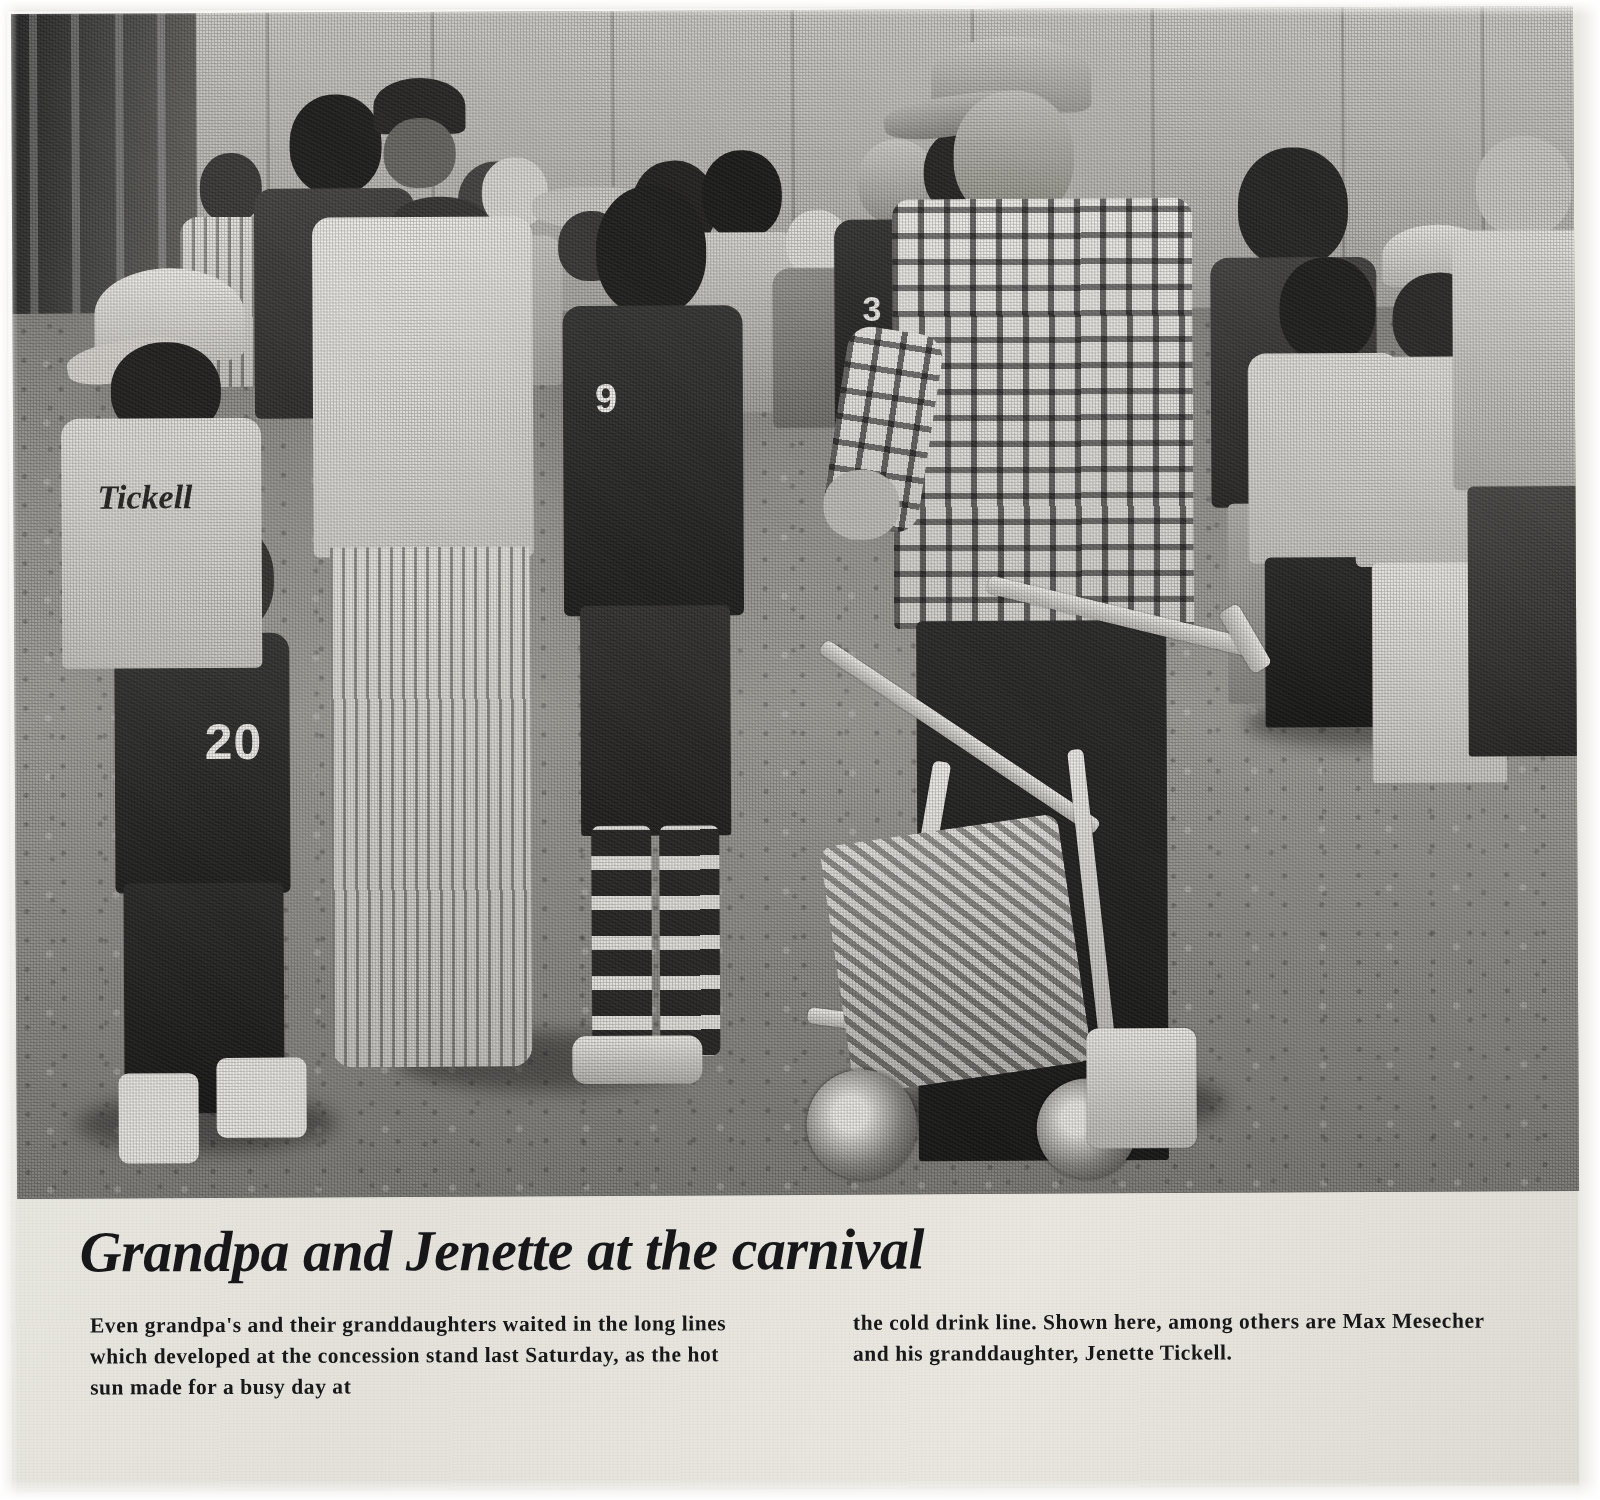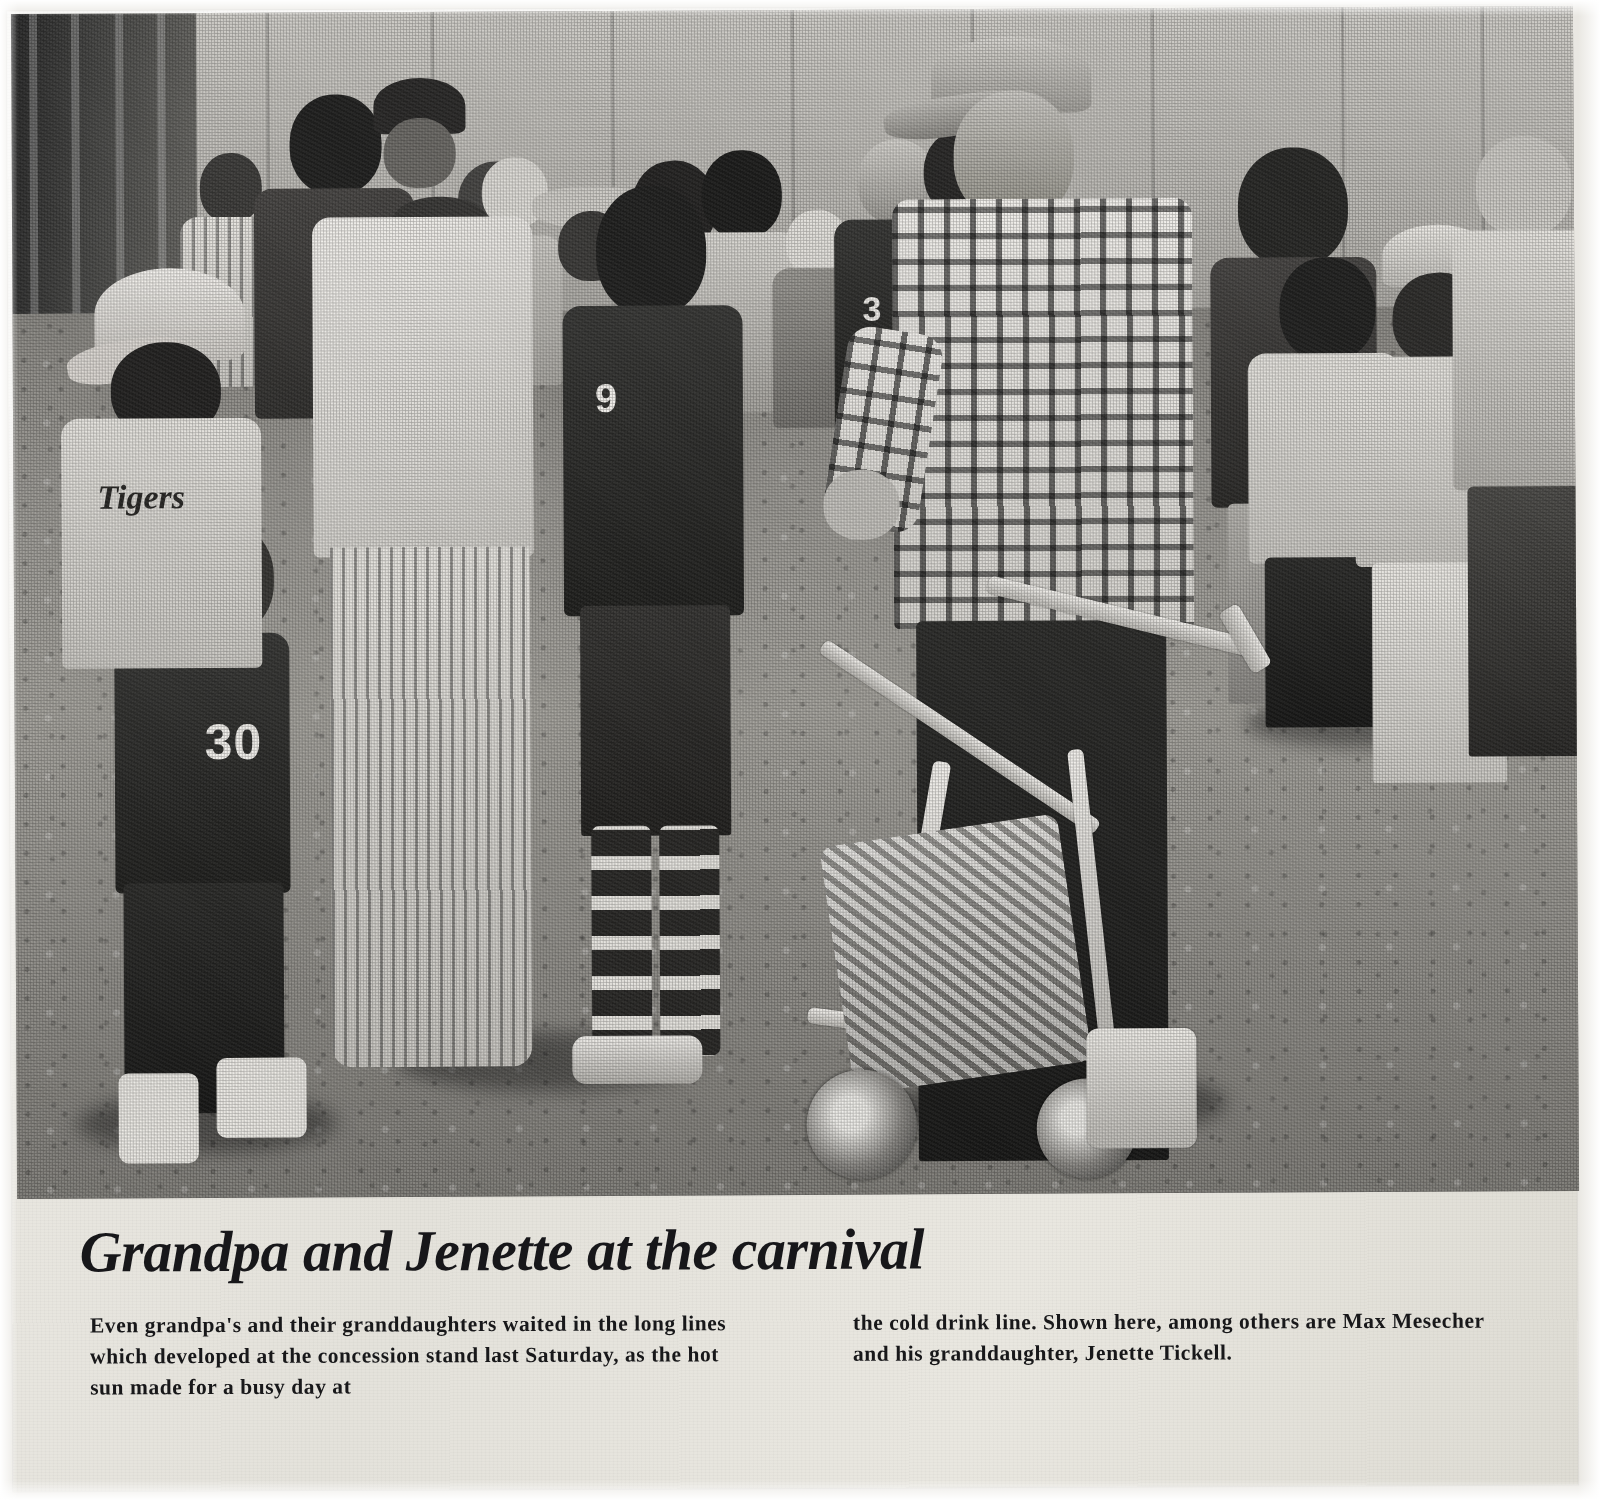--- a/index.html
+++ b/index.html
@@ -340,32 +340,32 @@
       <div class="legs" style="left:26px; top:420px; width:150px; height:230px; background:linear-gradient(180deg,#383735,#232220);"></div>
 
       <div style="position:absolute; left:36px; top:640px; width:60px; height:230px; background:repeating-linear-gradient(0deg,#2b2a28 0 26px,#e6e4df 26px 40px); border-radius:8px;"></div>
       <div style="position:absolute; left:104px; top:640px; width:60px; height:230px; background:repeating-linear-gradient(0deg,#2b2a28 0 26px,#e6e4df 26px 40px); border-radius:8px;"></div>
       <div style="position:absolute; left:16px; top:850px; width:130px; height:48px; background:linear-gradient(180deg,#f1efeb,#b3b1ac); border-radius:14px;"></div>
     </div>
 
     <div class="fig" style="left:90px; top:500px; width:200px; height:660px;">
       <div class="head" style="left:30px; top:0; width:140px; height:130px; background:#3a3936;"></div>
       <div class="torso jersey-dark" style="left:10px; top:120px; width:175px; height:260px;"></div>
-      <div class="num" style="left:100px; top:200px; font-size:50px;">30</div>
+      <div class="num" style="left:100px; top:200px; font-size:50px;">20</div>
       <div class="legs pants-dark" style="left:18px; top:370px; width:160px; height:230px;"></div>
       <div style="position:absolute; left:12px; top:560px; width:80px; height:90px; background:#eceae5; border-radius:10px;"></div>
       <div style="position:absolute; left:110px; top:545px; width:90px; height:80px; background:#eceae5; border-radius:10px;"></div>
     </div>
 
     <div class="fig" style="left:40px; top:255px; width:220px; height:520px;">
       <div class="cap" style="left:42px; top:0; width:150px; height:92px; background:linear-gradient(180deg,#f4f2ee,#cecbc6);"></div>
       <div class="brim" style="left:14px; top:72px; width:120px; height:40px; background:#ddd9d4; transform:rotate(-10deg);"></div>
       <div class="head" style="left:58px; top:74px; width:110px; height:96px; background:#262524;"></div>
       <div class="torso jersey-light" style="left:8px; top:150px; width:200px; height:250px;"></div>
-      <div style="position:absolute; left:44px; top:210px; width:130px; height:40px; color:#2a2927; font-family:'Liberation Serif',serif; font-style:italic; font-weight:700; font-size:34px;">Tigers</div>
+      <div style="position:absolute; left:44px; top:210px; width:130px; height:40px; color:#2a2927; font-family:'Liberation Serif',serif; font-style:italic; font-weight:700; font-size:34px;">Tickell</div>
     </div>
 
     <div class="fig" style="left:1190px; top:140px; width:180px; height:560px;">
       <div class="head" style="left:36px; top:0; width:110px; height:120px; background:#2a2a28;"></div>
       <div class="torso" style="left:8px; top:110px; width:166px; height:250px; background:linear-gradient(180deg,#4a4846,#2d2c2a);"></div>
       <div class="legs" style="left:24px; top:356px; width:130px; height:200px; background:linear-gradient(180deg,#b9b7b2,#8b8985);"></div>
     </div>
 
     <div class="fig" style="left:1235px; top:250px; width:160px; height:470px;">
       <div class="head" style="left:32px; top:0; width:96px; height:104px; background:#232322;"></div>

